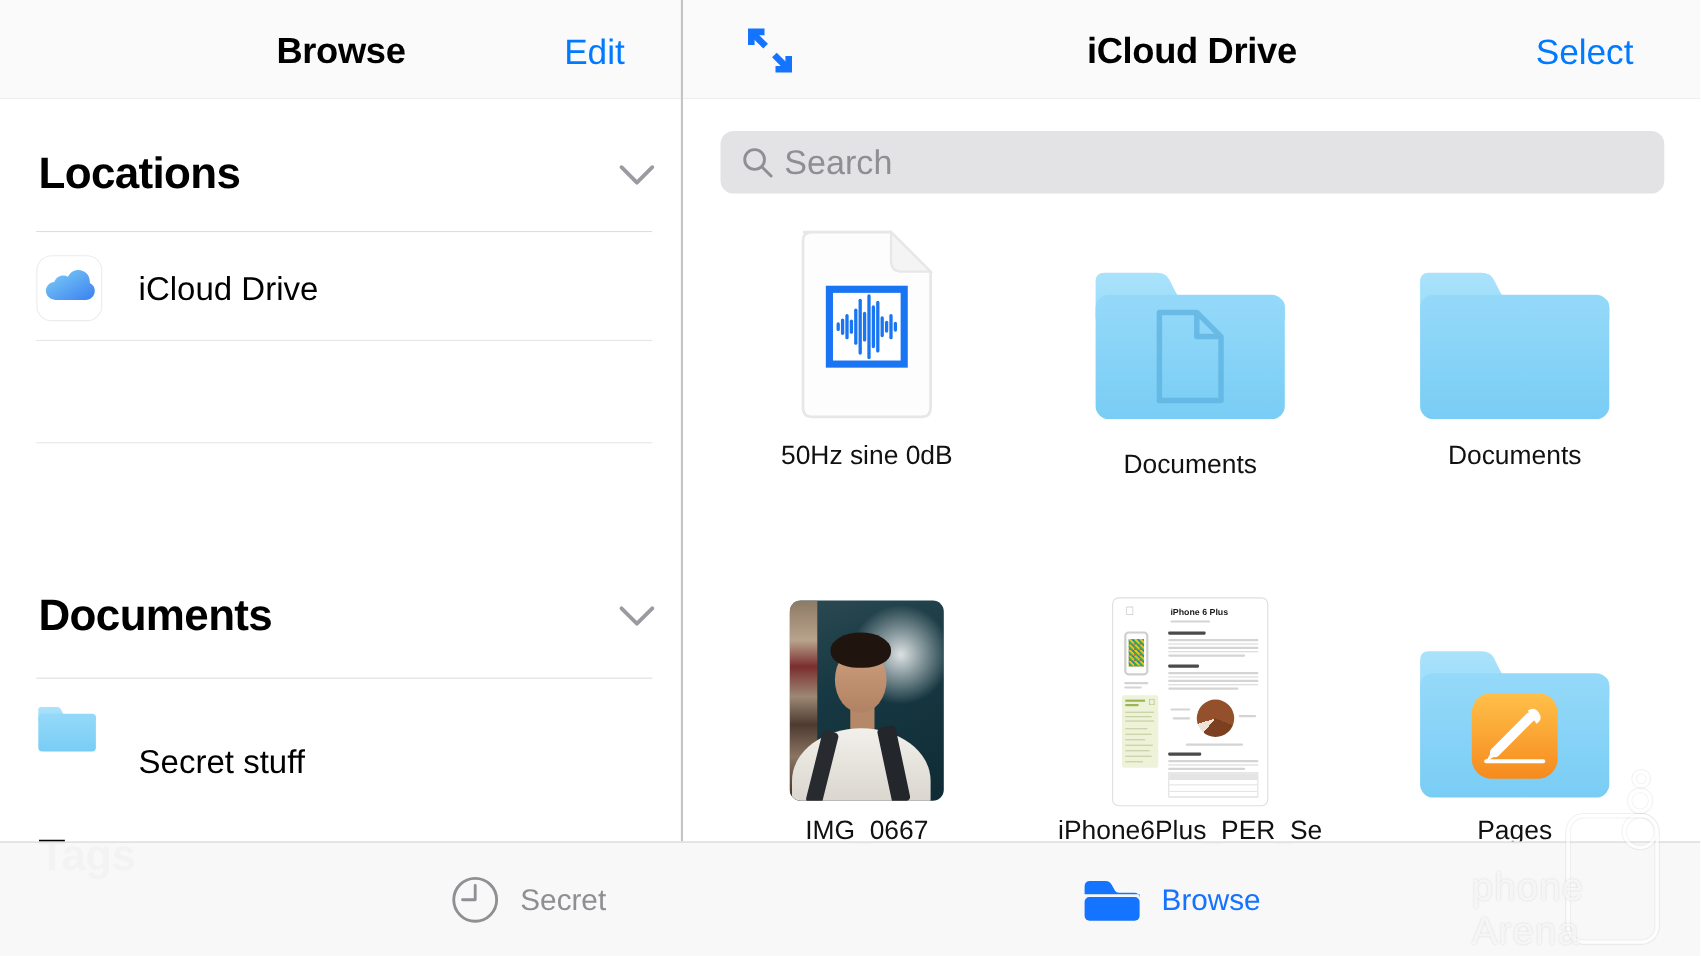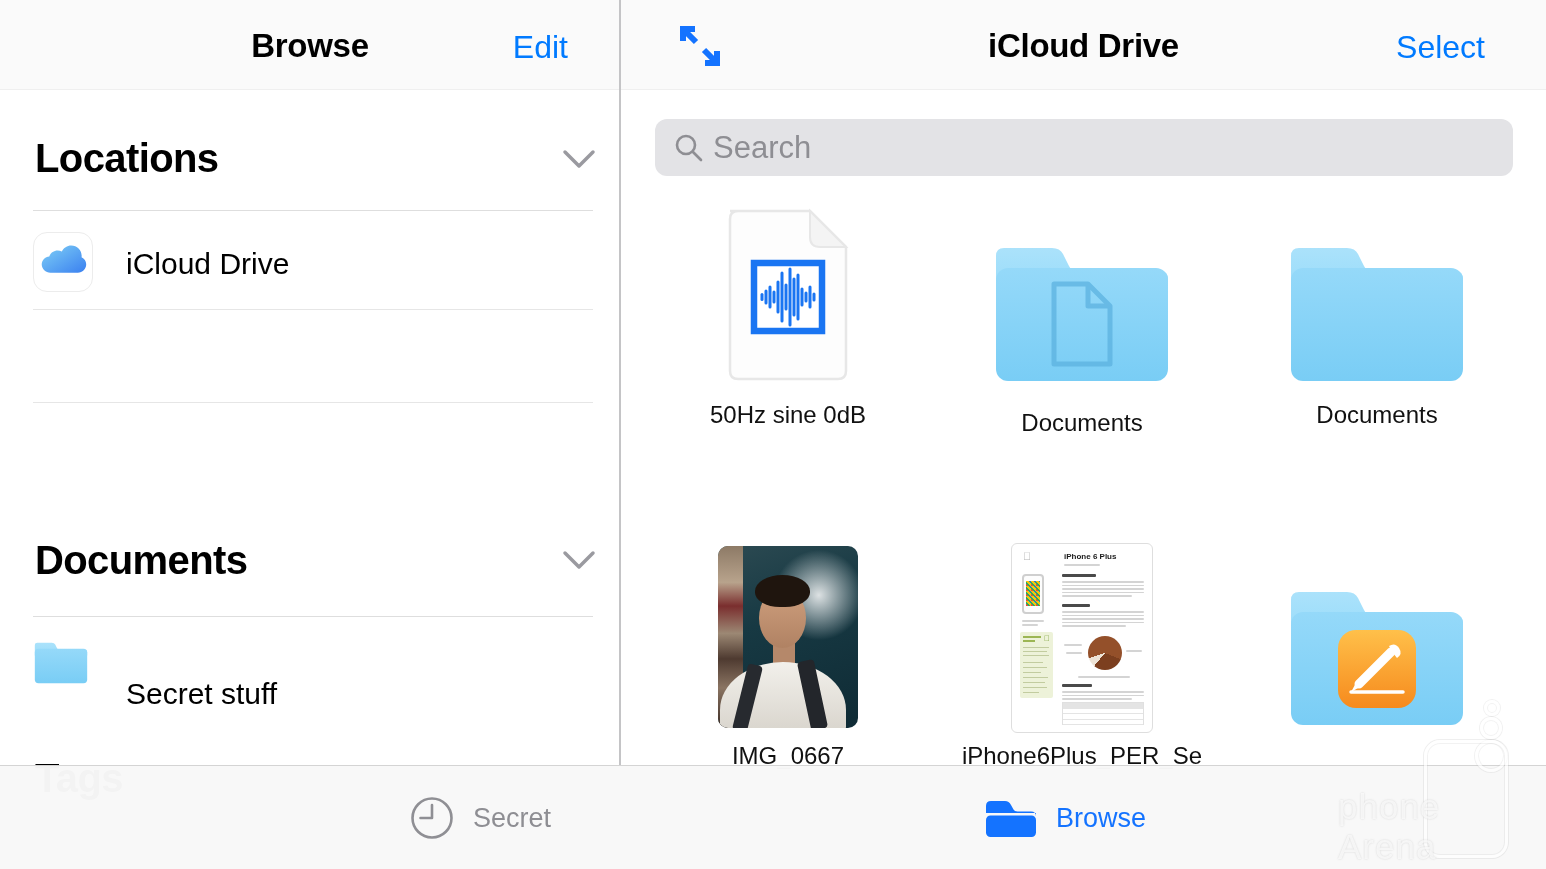--- a/index.html
+++ b/index.html
@@ -323,20 +323,21 @@
           <line x1="66" y1="108" x2="118" y2="108" stroke="#fff" stroke-width="3.5" stroke-linecap="round"></line>
           <line x1="74" y1="100" x2="106" y2="68" stroke="#fff" stroke-width="9" stroke-linecap="round"></line>
           <path d="M66,108 L75,103 L71,99 Z" fill="#fff"></path>
           <path d="M104,62 q6,-4 10,2 q4,6 -2,10 l-4,-5 Z" fill="#fff"></path>
         </g>
       </svg>
     </div>
 
     <div class="tile-label" style="left:27px;top:742px;">IMG_0667</div>
     <div class="tile-label" style="left:321px;top:742px;">iPhone6Plus_PER_Se</div>
+    <div class="tile-label" style="left:616px;top:742px;">Pages</div>
   </div>
 
   <div class="tab-bar">
     <div class="tab-item" style="left:408px;">
       <svg width="48" height="48" viewBox="0 0 48 48">
         <circle cx="24" cy="24" r="19.5" fill="none" stroke="#8f8f94" stroke-width="2.6"></circle>
         <path d="M24,11 V24 H12.5" fill="none" stroke="#8f8f94" stroke-width="2.6" stroke-linecap="round" stroke-linejoin="round"></path>
       </svg>
       <span class="tab-label tab-inactive">Secret</span>
     </div>

